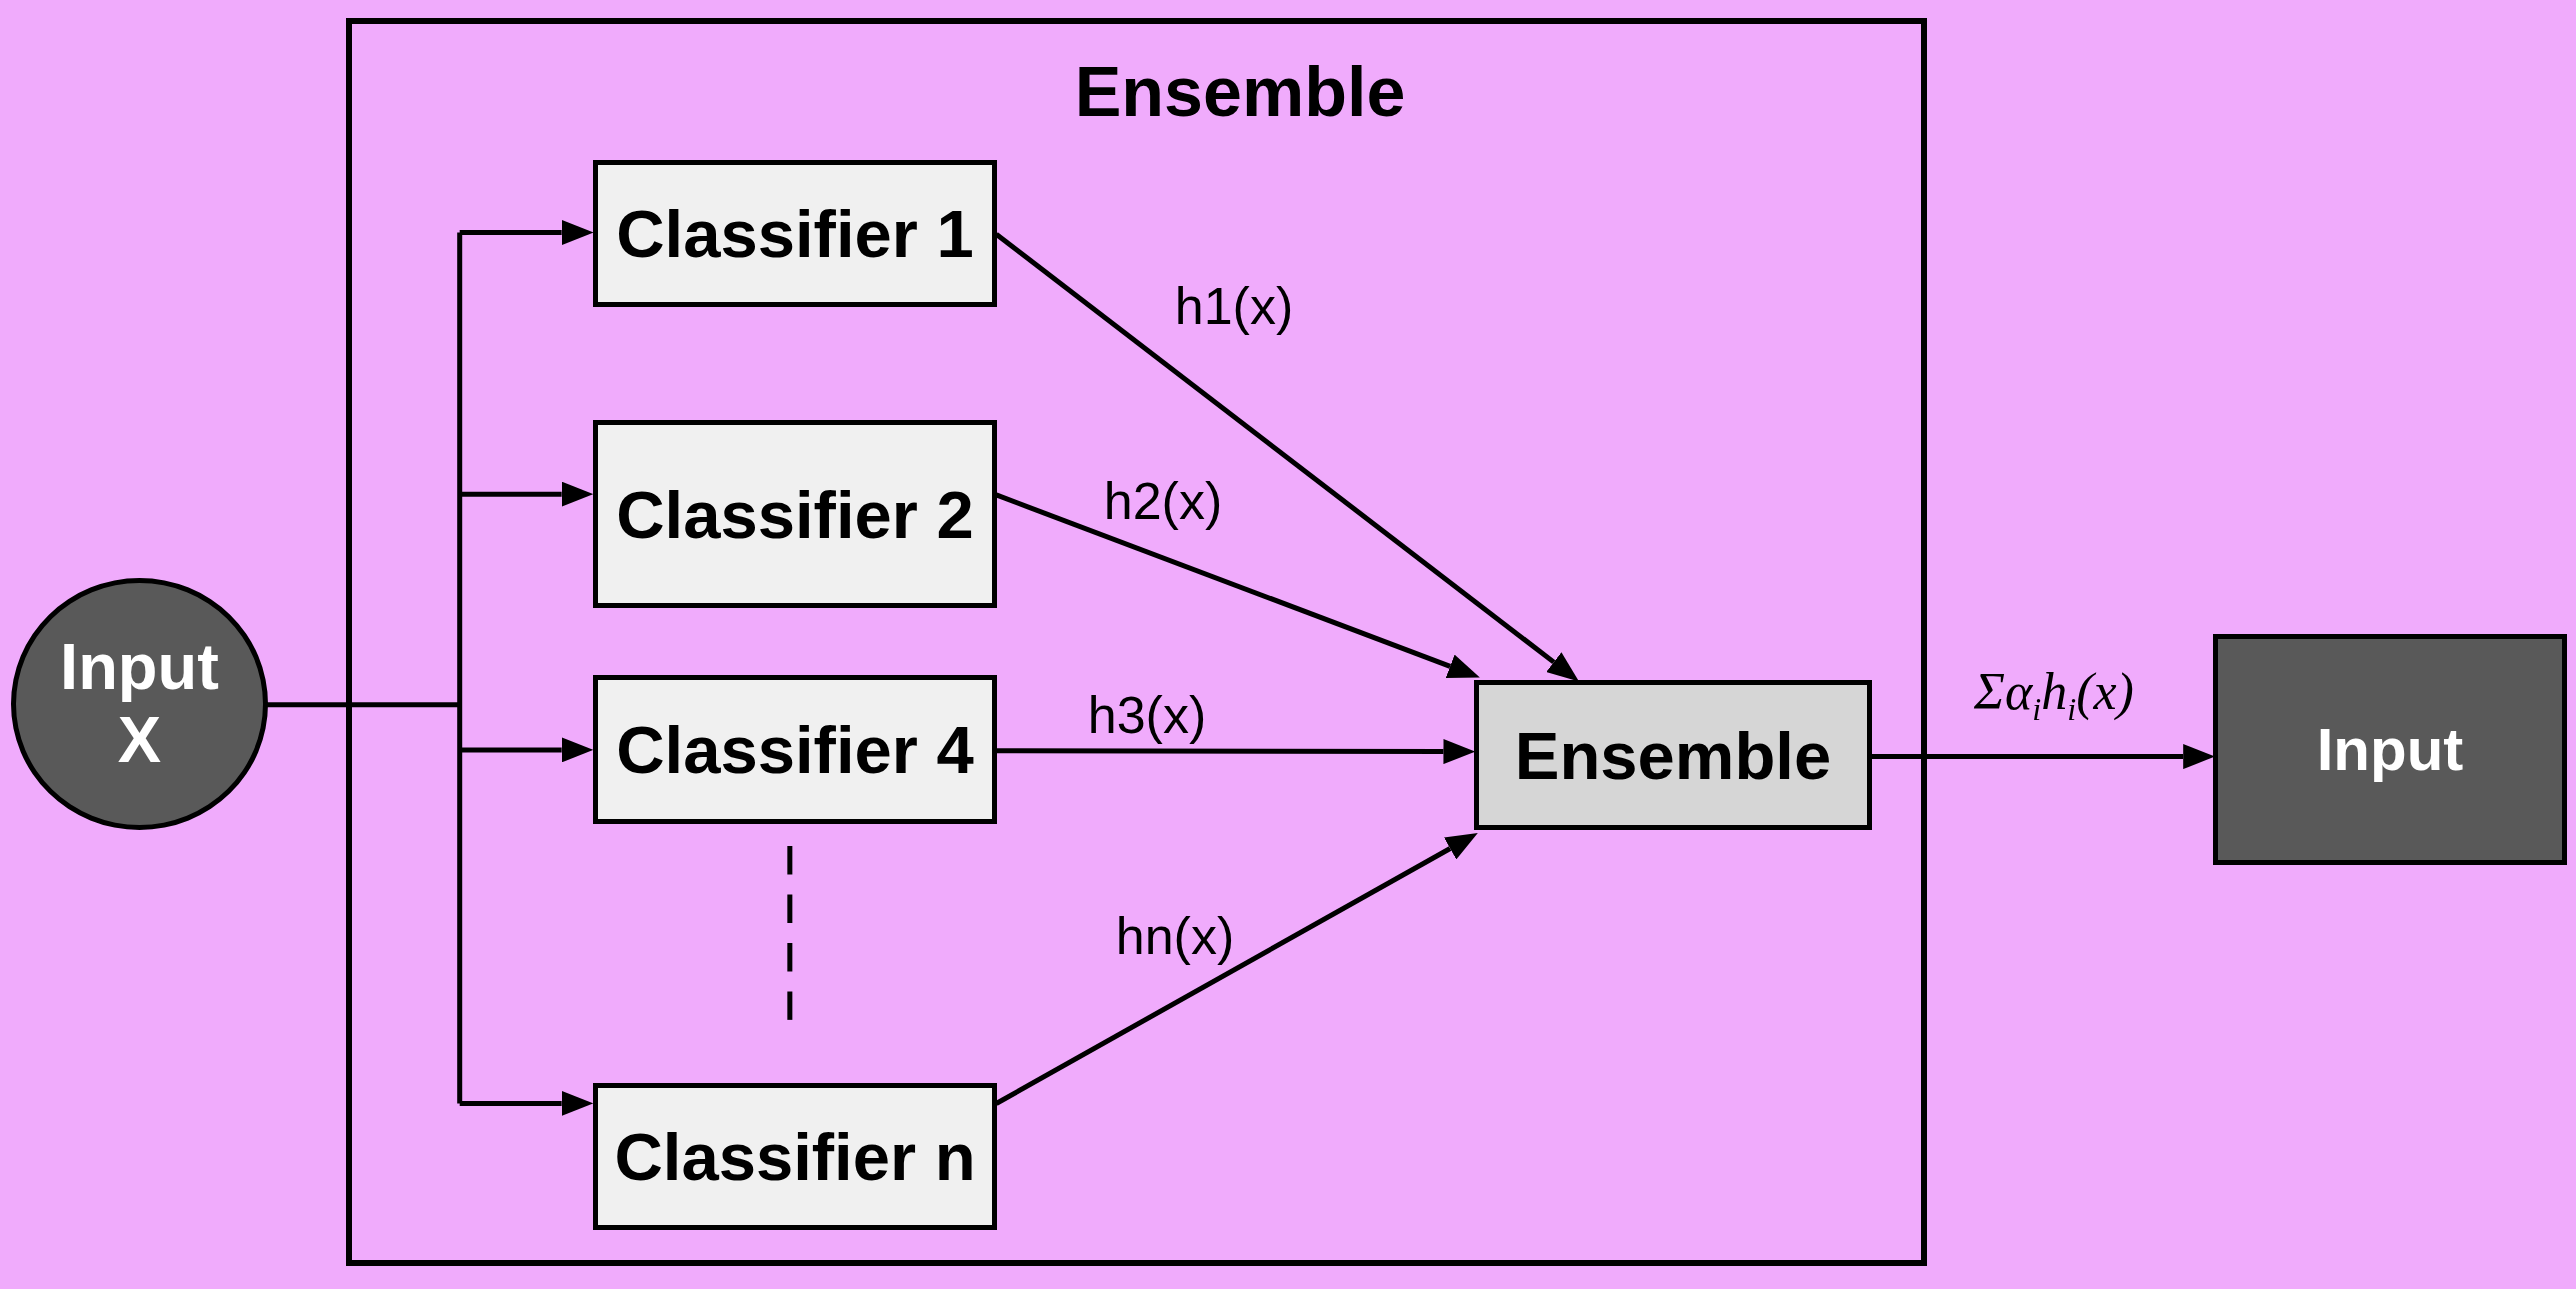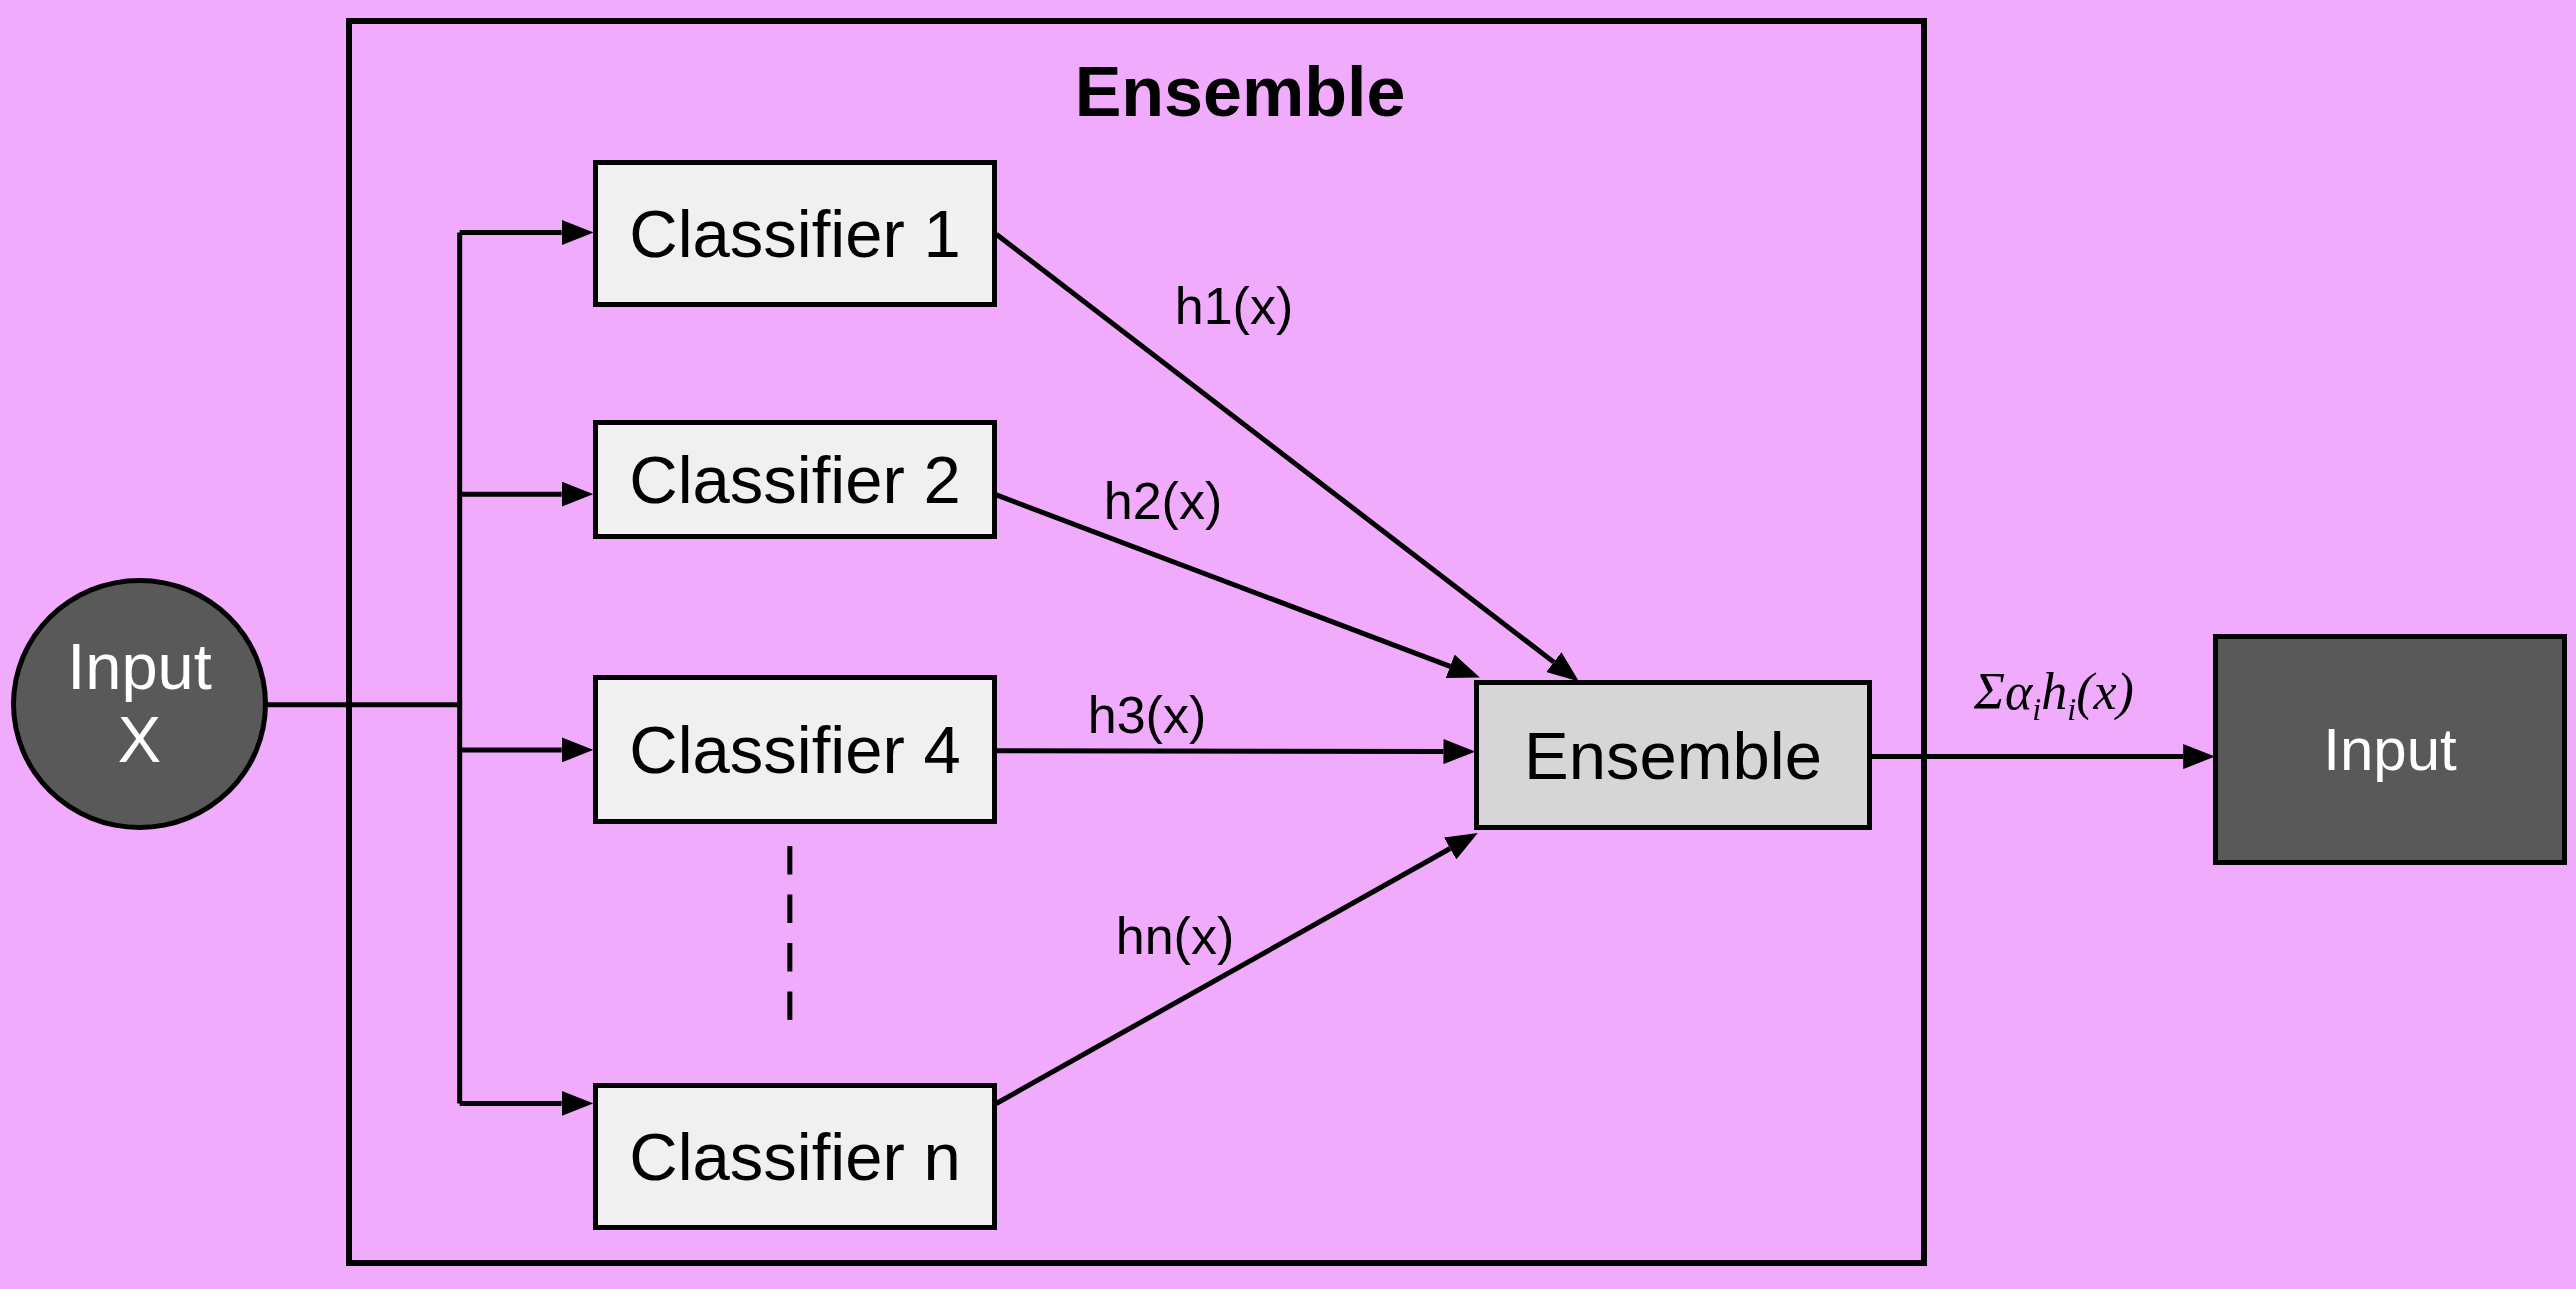--- a/index.html
+++ b/index.html
@@ -21,20 +21,21 @@
     width: 2576px; height: 1290px;
     z-index: 1;
   }
   .box {
     position: absolute;
     box-sizing: border-box;
     display: flex;
     align-items: center;
     justify-content: center;
     z-index: 2;
+    font-weight: bold;
   }
   .outer-box {
     position: absolute;
     box-sizing: border-box;
     border: 6.7px solid #000000;
     background: transparent;
     z-index: 2;
   }
   .classifier {
     border: 5.9px solid #000000;
@@ -124,21 +125,21 @@
   <div class="label diagram-title" style="left:1240px; top:92px;">Ensemble</div>
 
   <div class="box dark-node input-circle" style="left:11px; top:578px; width:257px; height:252px;">
     <div>Input</div>
     <div>X</div>
   </div>
 
   <div class="box classifier" style="left:593px; top:160px; width:404px; height:147px;">
     <span>Classifier 1</span>
   </div>
-  <div class="box classifier" style="left:593px; top:420px; width:404px; height:119px;">
+  <div class="box classifier" style="left:593px; top:420px; width:404px; height:188px;">
     <span>Classifier 2</span>
   </div>
   <div class="box classifier" style="left:593px; top:675px; width:404px; height:149px;">
     <span>Classifier 4</span>
   </div>
   <div class="box classifier" style="left:593px; top:1083px; width:404px; height:147px;">
     <span>Classifier n</span>
   </div>
 
   <div class="label h-label" style="left:1234px; top:306px;">h1(x)</div>

